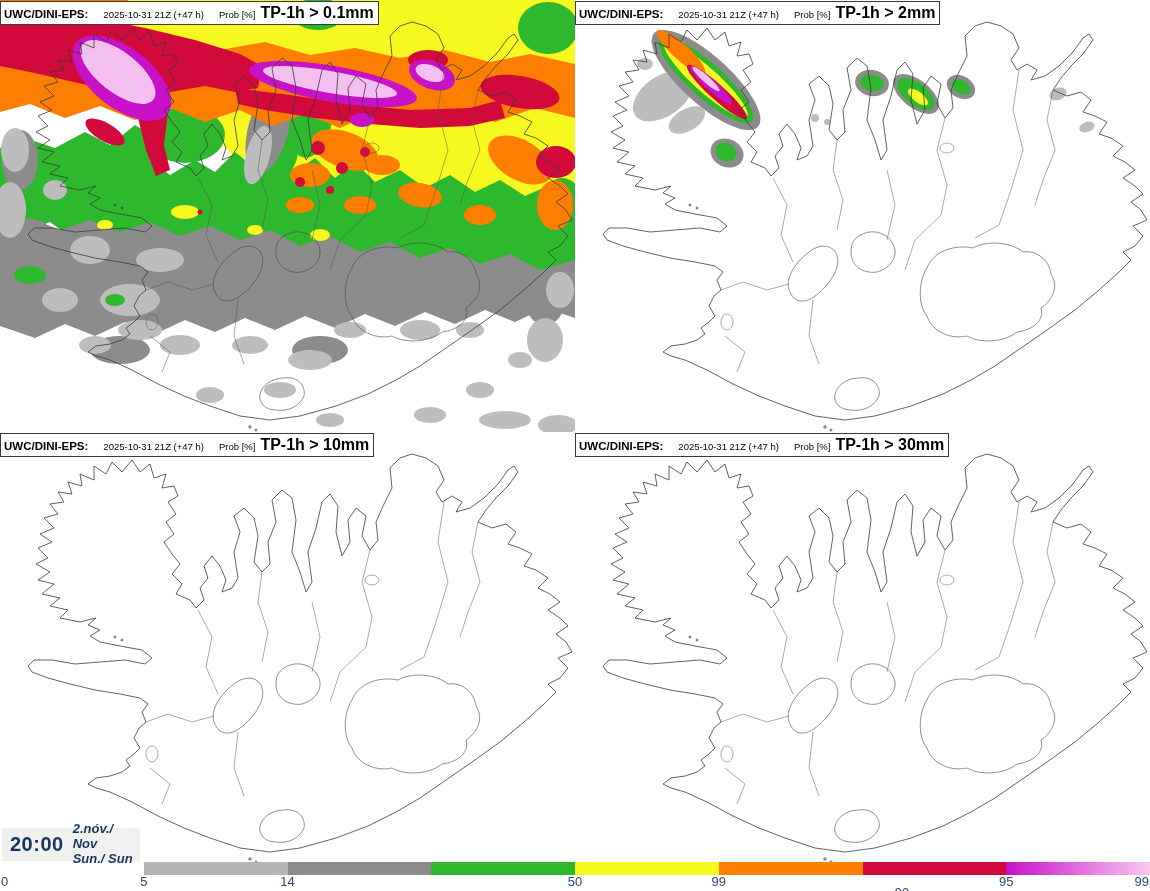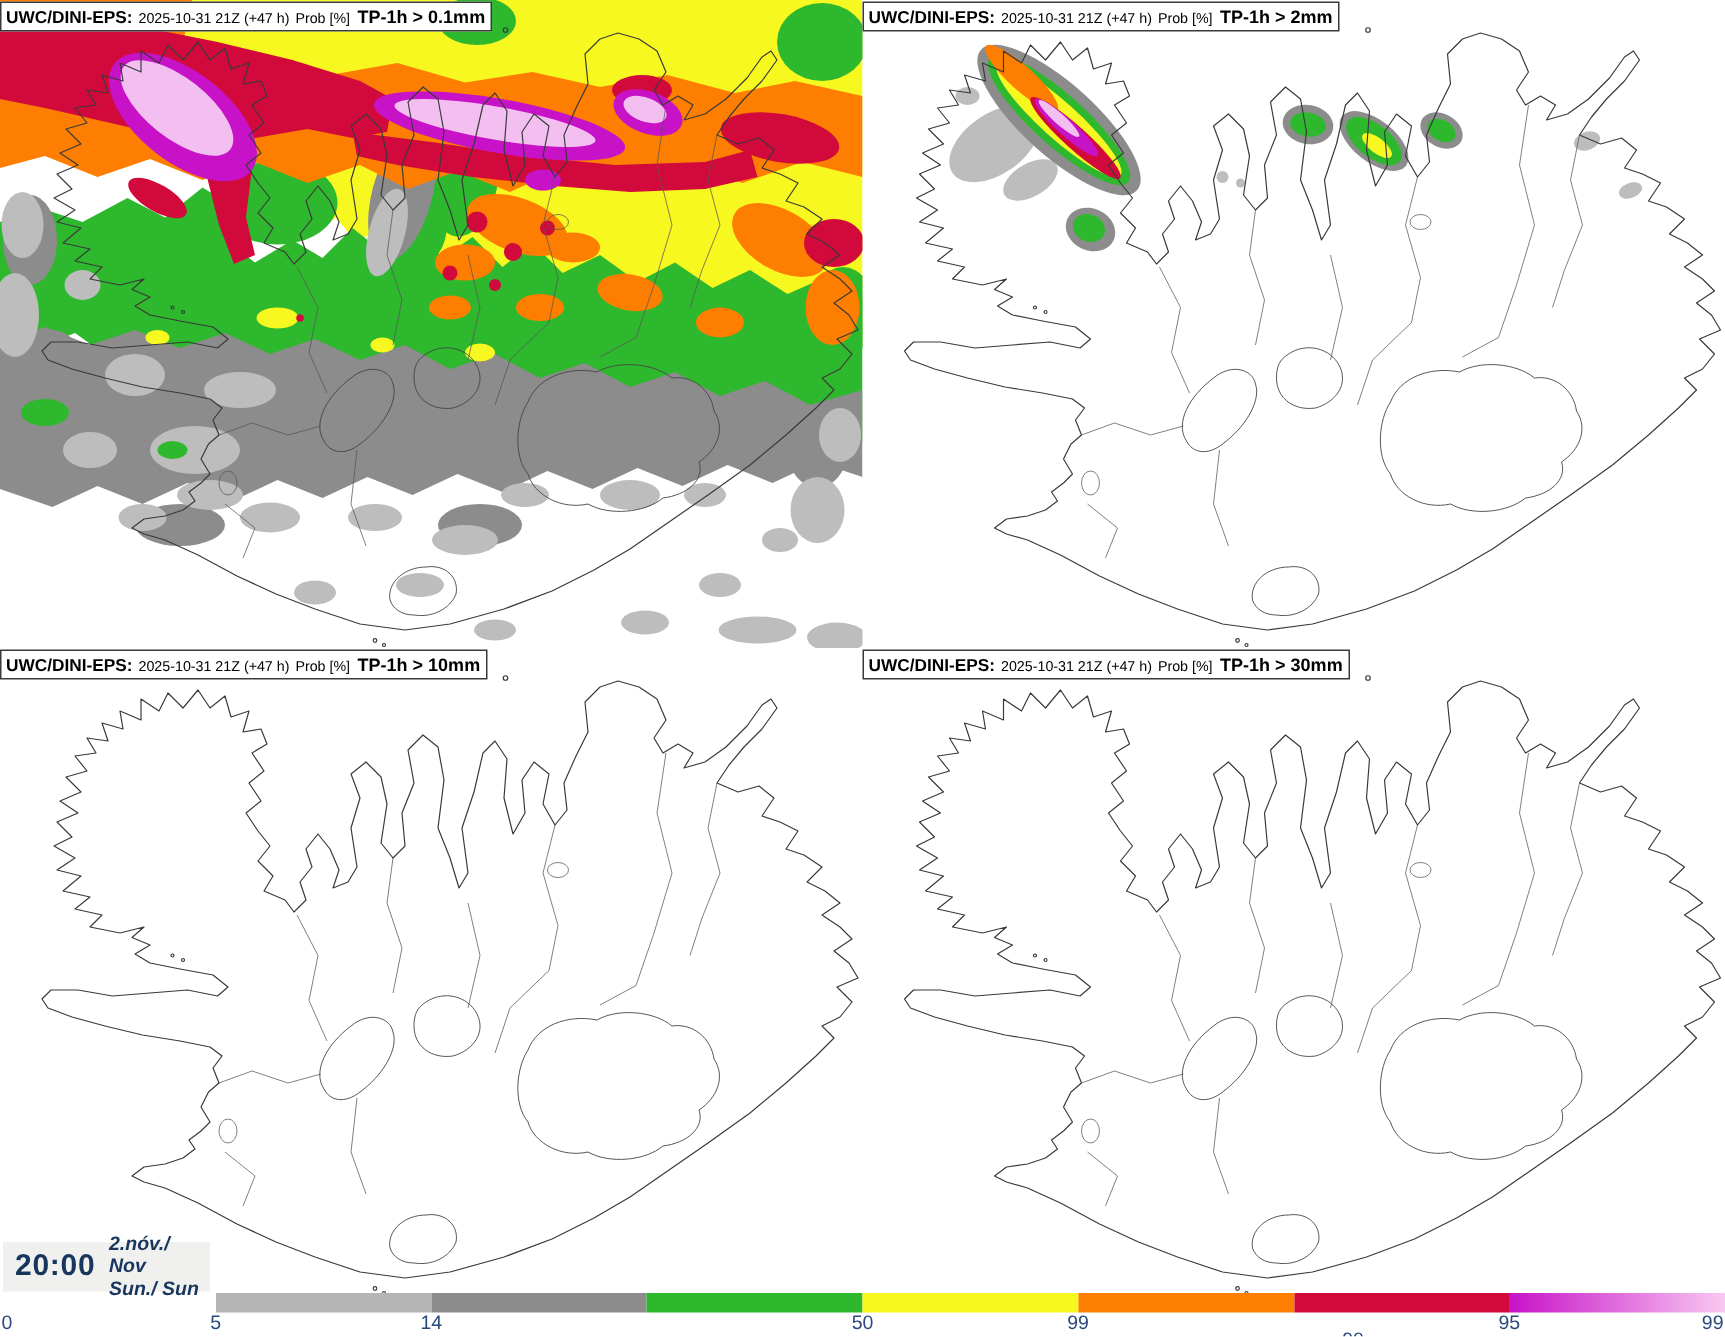--- a/index.html
+++ b/index.html
@@ -3,22 +3,22 @@
 <meta charset="utf-8">
 <style>
   html,body{margin:0;padding:0;background:#fff;}
   #canvas{position:relative;width:1150px;height:891px;background:#fff;overflow:hidden;
           font-family:"Liberation Sans",sans-serif;}
   .panel{position:absolute;width:575px;height:432px;}
   .panel svg{display:block;}
   .titlebox{position:absolute;top:1px;left:0;background:#fff;border:1px solid #3a3a3a;
             padding:2px 4px 2px 3px;white-space:nowrap;display:flex;align-items:baseline;z-index:5;}
   .titlebox .model{font-weight:bold;font-size:11.5px;color:#000;}
-  .titlebox .run,.titlebox .prob{font-size:9.5px;color:#000;margin-left:4px;}
-  .titlebox .thr{font-weight:bold;font-size:12px;color:#000;margin-left:5px;}
+  .titlebox .run,.titlebox .prob{font-size:9.5px;color:#000;margin-left:15px;}
+  .titlebox .thr{font-weight:bold;font-size:16px;color:#000;margin-left:5px;}
   
   .coast{fill:none;stroke:var(--c-line,#3a3a3a);stroke-width:0.8;stroke-linejoin:round;}
   .bound{fill:none;stroke:#555;stroke-width:0.5;stroke-linejoin:round;}
   .glac{fill:none;stroke:#444;stroke-width:0.6;stroke-linejoin:round;}
   .f-lg{fill:var(--c-lightgray);}  .f-dg{fill:var(--c-darkgray);}
   .f-gr{fill:var(--c-green);}      .f-ye{fill:var(--c-yellow);}
   .f-or{fill:var(--c-orange);}     .f-cr{fill:var(--c-crimson);}
   .f-mg{fill:var(--c-magenta);}    .f-pk{fill:var(--c-pink);}
   
   #timestamp{position:absolute;left:2px;top:828px;width:138px;height:33px;background:#f0f0ee;

